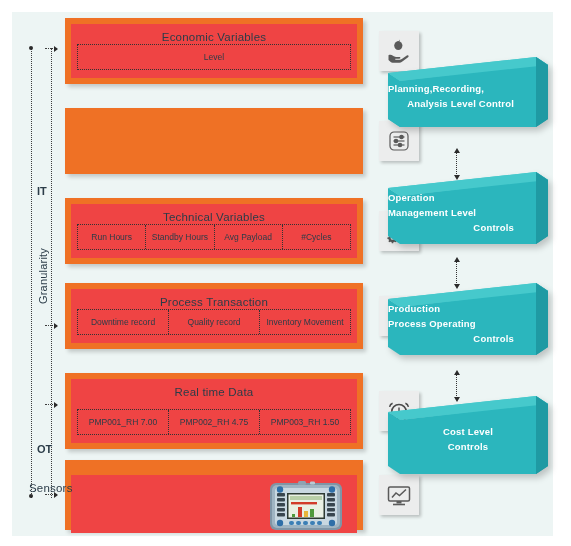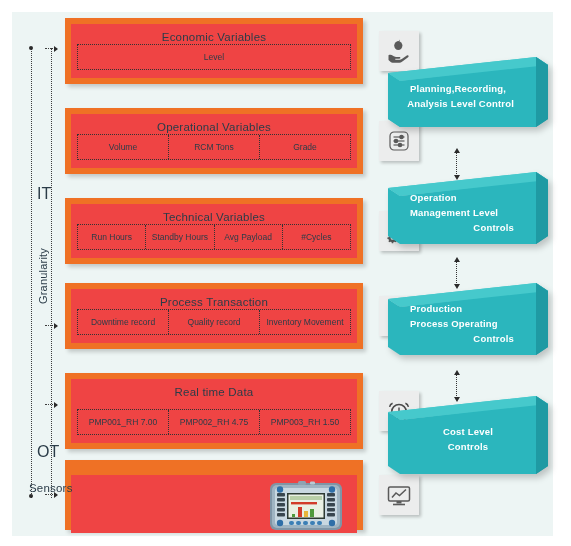--- a/index.html
+++ b/index.html
@@ -17,21 +17,21 @@
     transform:rotate(-90deg);transform-origin:center center;
     text-align:center;font-size:11px;color:#2b3c48;letter-spacing:.2px;
   }
   .vline{position:absolute;width:0;border-left:1px dotted #3d3d3d;}
   #vline-outer{left:31px;top:48px;height:450px;}
   #vline-inner{left:51px;top:48px;height:450px;}
   .capdot{position:absolute;width:4px;height:4px;background:#2b2b2b;
           border-radius:50%;left:29px;}
   #capdot-top{top:46px;}
   #capdot-bot{top:494px;}
-  .itot{position:absolute;font-size:16px;color:#2b3c48;left:37px;}
+  .itot{position:absolute;font-size:11px;color:#2b3c48;left:37px;font-weight:bold;}
   #label-it{top:185px;}
   #label-ot{top:443px;}
   .tick{position:absolute;left:45px;width:12px;height:0;
         border-top:1px dotted #3d3d3d;}
   .tick::after{content:"";position:absolute;right:-1px;top:-3px;
         border-left:4px solid #2b2b2b;border-top:3px solid transparent;
         border-bottom:3px solid transparent;}
   #tick-1{top:48px;}
   #tick-2{top:325px;}
   #tick-3{top:404px;}
@@ -73,21 +73,21 @@
 
   
   .block{position:absolute;left:388px;width:160px;}
   .block svg{display:block;overflow:visible;
         filter:drop-shadow(3px 4px 3px rgba(0,0,0,.20));}
   .block-text{position:absolute;left:0;top:0;width:100%;height:100%;
         display:flex;flex-direction:column;justify-content:center;
         pointer-events:none;}
   .block-line{color:#ffffff;font-size:9.5px;font-weight:bold;
         letter-spacing:.2px;line-height:15px;}
-  .l-left  {text-align:left; padding-left:22px;}
+  .l-left  {text-align:left; }
   .l-center{text-align:center;}
   .l-right {text-align:right;padding-right:34px;}
 
   #block-planning  {top:57px;}
   #block-operation {top:172px;}
   #block-production{top:283px;}
   #block-field     {top:396px;}
 
   .connector{position:absolute;left:456px;width:0;height:24px;
         border-left:1px dotted #333;}
@@ -133,28 +133,20 @@
       <svg width="26" height="26" viewBox="0 0 26 26" fill="#5a5a5a">
         <path d="M12.6 3.2c.5-.5 1-1 1.2-1.6.1.8-.2 1.5-.7 2.1z"></path>
         <ellipse cx="12.3" cy="7.6" rx="4.1" ry="4.4"></ellipse>
         <rect x="11.4" y="3.3" width="1.8" height="1.6"></rect>
         <path d="M2.5 17.2c1.6-.9 3.1-.4 4.5.5 1 .6 1.9 1.2 3 1.2h3.3c.7 0 1.1.4 1.1.9s-.4.9-1.1.9h-4v1.1h4.3c.9 0 1.5-.3 2.2-.8l5-3.6c.7-.5 1.5-.2 1.8.4.2.5 0 1-.5 1.4l-6.1 4.6c-.8.6-1.6.9-2.6.9H6.6c-.8 0-1.3-.2-1.9-.7l-2.2-1.9z"></path>
       </svg>
     </div>
   </div>
 
   <div class="card" id="card-operational">
-    <div class="card-inner">
-      <div class="card-title">Operational Variables</div>
-      <div class="chips">
-        <div class="chip">Volume</div>
-        <div class="chip">RCM Tons</div>
-        <div class="chip">Grade</div>
-      </div>
-    </div>
     <div class="icon-tile">
       <svg width="26" height="26" viewBox="0 0 26 26" fill="none" stroke="#5a5a5a" stroke-width="1.2">
         <rect x="4" y="4" width="18" height="18" rx="4"></rect>
         <line x1="7.5" y1="9" x2="18.5" y2="9"></line>
         <line x1="7.5" y1="13" x2="18.5" y2="13"></line>
         <line x1="7.5" y1="17" x2="18.5" y2="17"></line>
         <circle cx="15.5" cy="9" r="1.7" fill="#5a5a5a"></circle>
         <circle cx="10" cy="13" r="1.7" fill="#5a5a5a"></circle>
         <circle cx="14" cy="17" r="1.7" fill="#5a5a5a"></circle>
       </svg>

